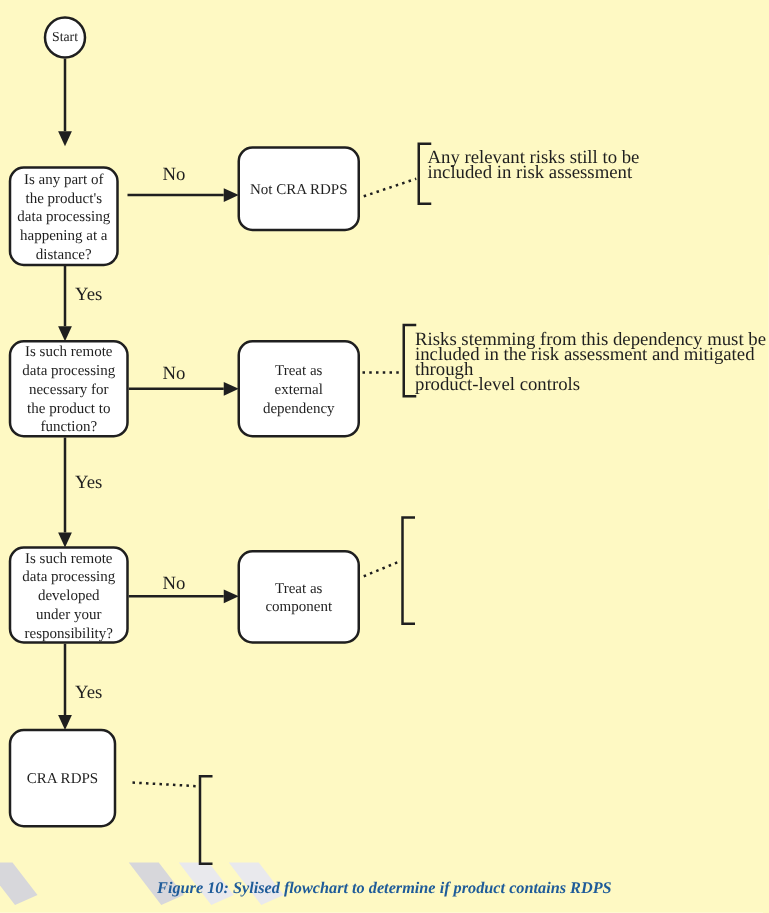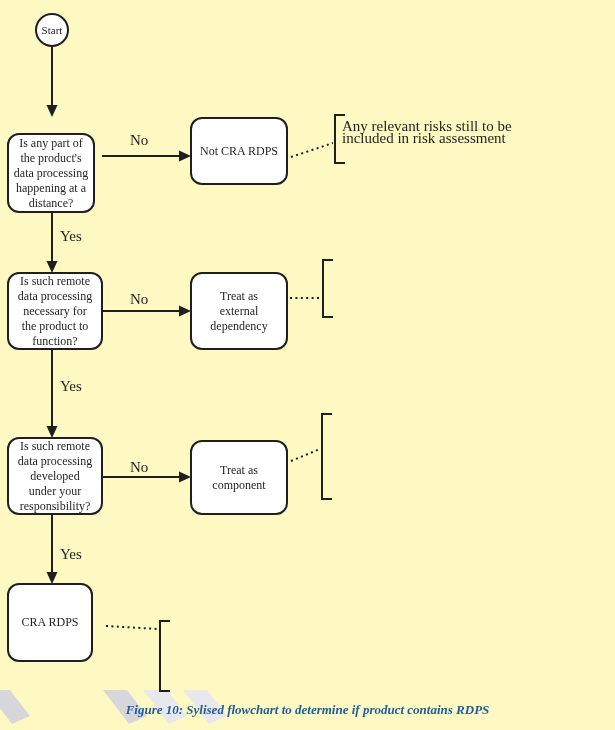--- a/index.html
+++ b/index.html
@@ -131,16 +131,19 @@
 
   <span class="lbl no1">No</span>
   <span class="lbl no2">No</span>
   <span class="lbl no3">No</span>
   <span class="lbl yes1">Yes</span>
   <span class="lbl yes2">Yes</span>
   <span class="lbl yes3">Yes</span>
 
   <div class="note n1">Any relevant risks still to be
 included in risk assessment</div>
+  <div class="note n2">Risks stemming from this dependency must be
+included in the risk assessment and mitigated through
+product-level controls</div>
 
   <div class="caption">Figure 10: Sylised flowchart to determine if product contains RDPS</div>
 
 </div>
 
 </body></html>

